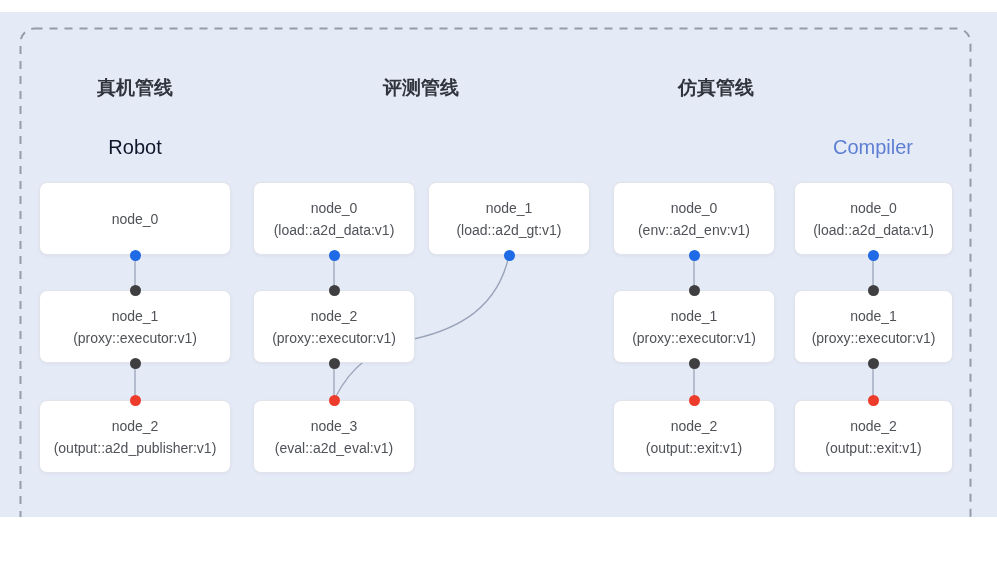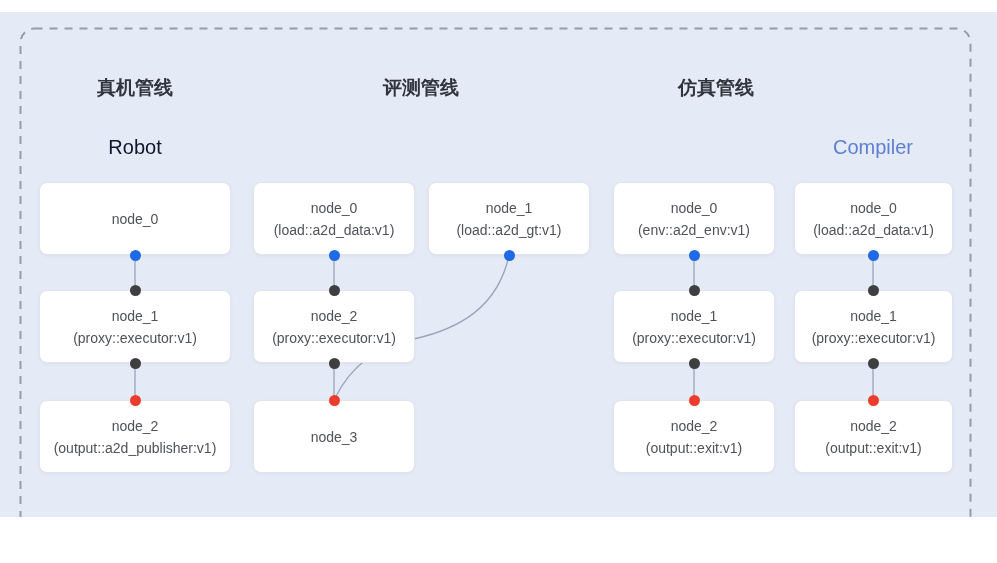--- a/index.html
+++ b/index.html
@@ -61,20 +61,21 @@
   <div class="node-box" style="left:428px;top:170px;width:162px">
     <div class="node-name">node_1</div>
     <div class="node-type">(load::a2d_gt:v1)</div>
   </div>
   <div class="node-box" style="left:253px;top:278px;width:162px">
     <div class="node-name">node_2</div>
     <div class="node-type">(proxy::executor:v1)</div>
   </div>
   <div class="node-box" style="left:253px;top:388px;width:162px">
     <div class="node-name">node_3</div>
+    <div class="node-type">(eval::a2d_eval:v1)</div>
   </div>
 
   <div class="node-box" style="left:613px;top:170px;width:162px">
     <div class="node-name">node_0</div>
     <div class="node-type">(env::a2d_env:v1)</div>
   </div>
   <div class="node-box" style="left:613px;top:278px;width:162px">
     <div class="node-name">node_1</div>
     <div class="node-type">(proxy::executor:v1)</div>
   </div>

